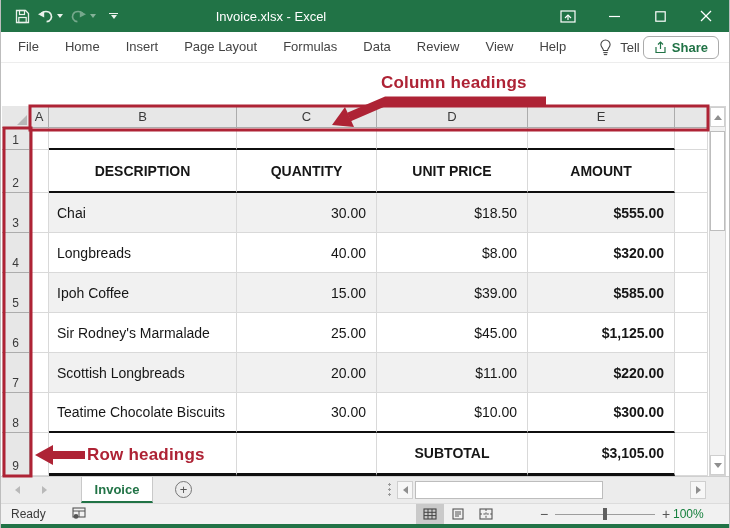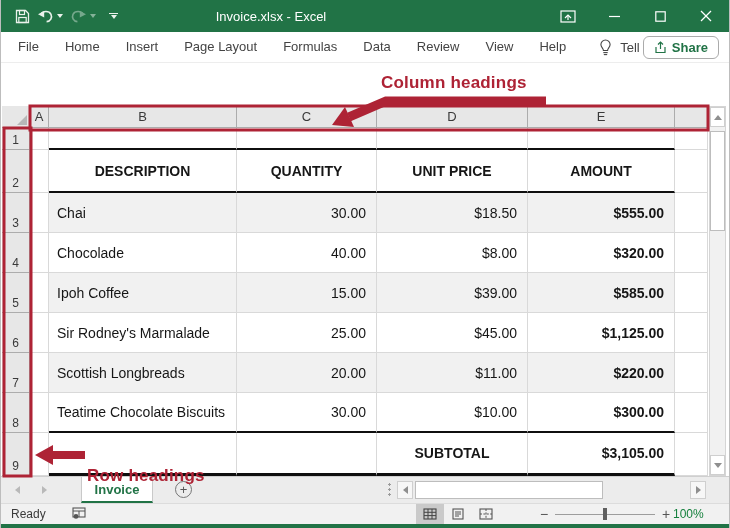--- a/index.html
+++ b/index.html
@@ -113,21 +113,21 @@
   .ztrack .line { position:absolute; left:0; right:0; top:9.5px; height:1px; background:#9d9d9d; }
   .ztrack .handle { position:absolute; left:48px; top:4px; width:4px; height:12px; background:#5f5f5f; }
   .zoomlabel { color:#15803d; }
 
   .bottomborder { position:absolute; left:0; top:524px; width:100%; height:4px; background:#217346; }
 
   
   .anno-layer { position:absolute; left:0; top:0; width:730px; height:528px; pointer-events:none; }
   .anno-text { position:absolute; font-size:17px; font-weight:bold; color:#ae2335; letter-spacing:.2px; }
   .anno-col { left:380px; top:73px; }
-  .anno-row { left:86px; top:445px;margin-top:21px; }
+  .anno-row { left:86px; top:445px; }
 </style>
 </head>
 <body>
 
 <div class="window">
 
   <div class="titlebar">
     <div class="qat">
       <span class="btn">
         <svg width="15" height="15" viewBox="0 0 15 15">
@@ -243,21 +243,21 @@
     <div class="hd rn">3</div>
     <div class="cl"></div>
     <div class="cl desc band">Chai</div>
     <div class="cl num band">30.00</div>
     <div class="cl num band">$18.50</div>
     <div class="cl num b band">$555.00</div>
     <div class="cl"></div>
 
     <div class="hd rn">4</div>
     <div class="cl"></div>
-    <div class="cl desc">Chocolade</div>
+    <div class="cl desc">Longbreads</div>
     <div class="cl num">40.00</div>
     <div class="cl num">$8.00</div>
     <div class="cl num b">$320.00</div>
     <div class="cl"></div>
 
     <div class="hd rn">5</div>
     <div class="cl"></div>
     <div class="cl desc band">Ipoh Coffee</div>
     <div class="cl num band">15.00</div>
     <div class="cl num band">$39.00</div>

